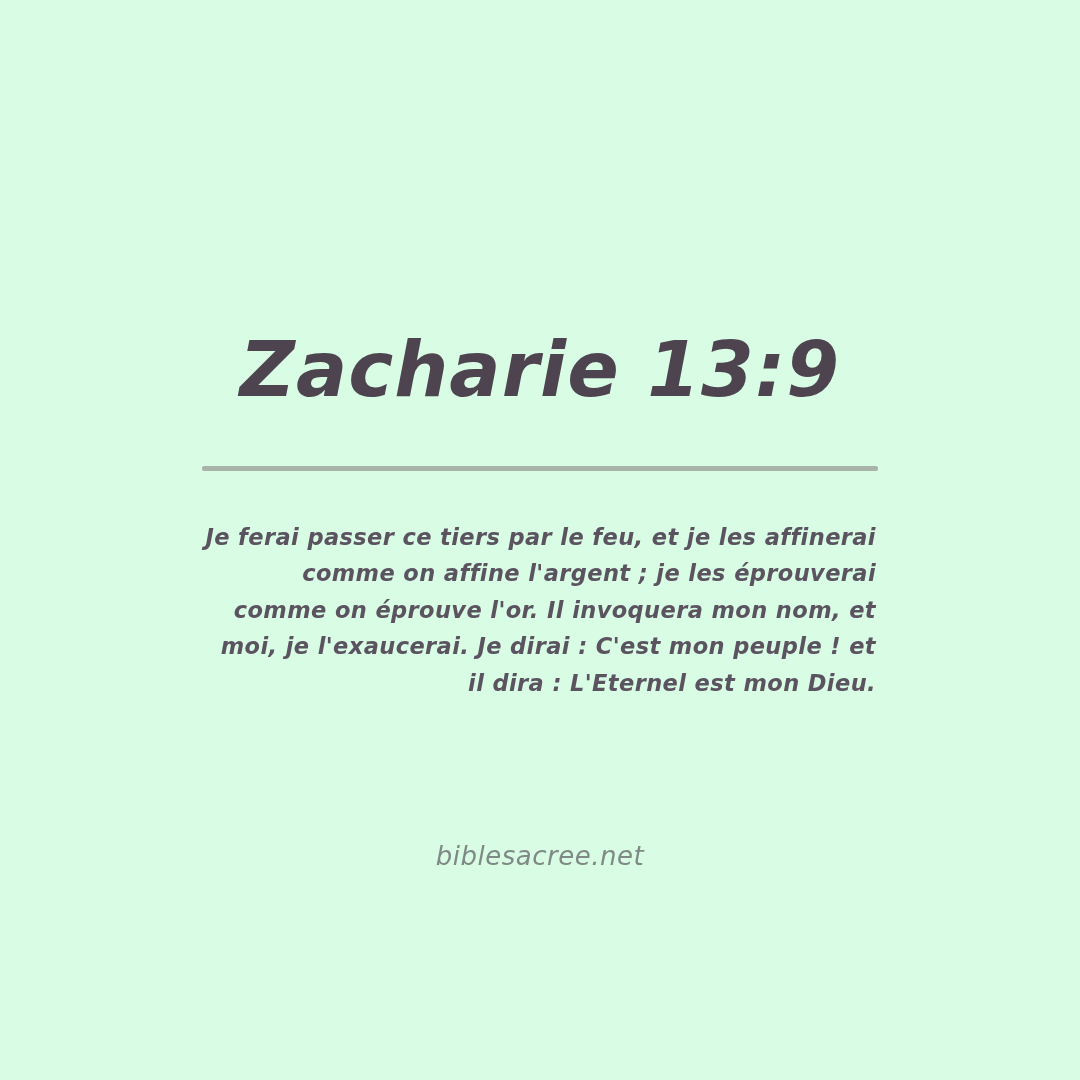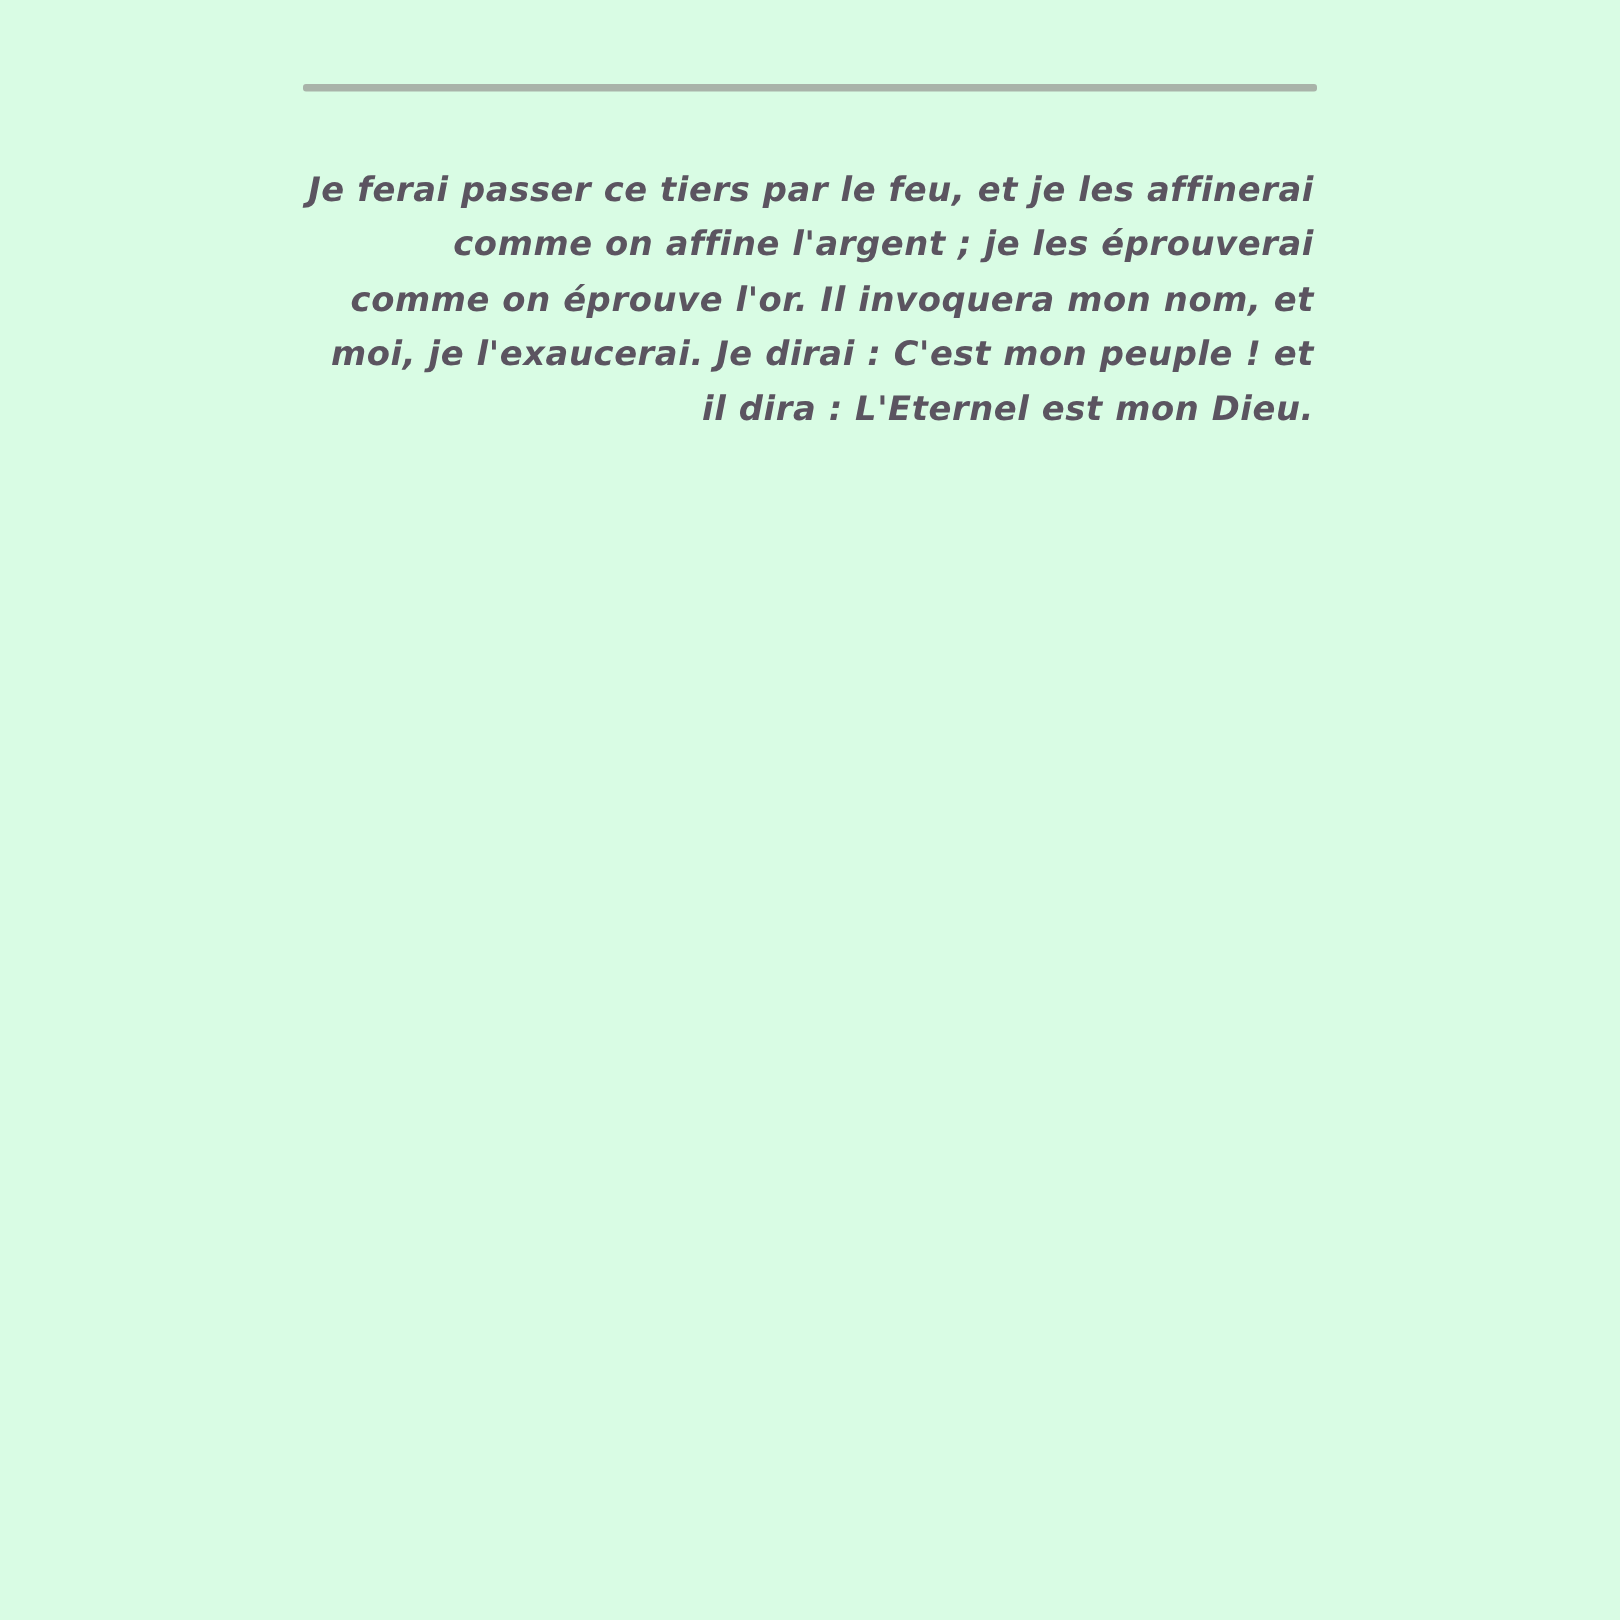--- a/index.html
+++ b/index.html
@@ -60,15 +60,17 @@
     font-style: italic;
     font-weight: 400;
     color: #7f8a86;
     letter-spacing: 0.5px;
   }
 </style>
 </head>
 <body>
 
 <div class="card">
+  <div class="reference">Zacharie 13:9</div>
   <div class="divider"></div>
   <div class="verse">Je ferai passer ce tiers par le feu, et je les affinerai comme on affine l'argent ; je les éprouverai comme on éprouve l'or. Il invoquera mon nom, et moi, je l'exaucerai. Je dirai : C'est mon peuple ! et il dira : L'Eternel est mon Dieu.</div>
+  <div class="site">biblesacree.net</div>
 </div>
 
 </body></html>

